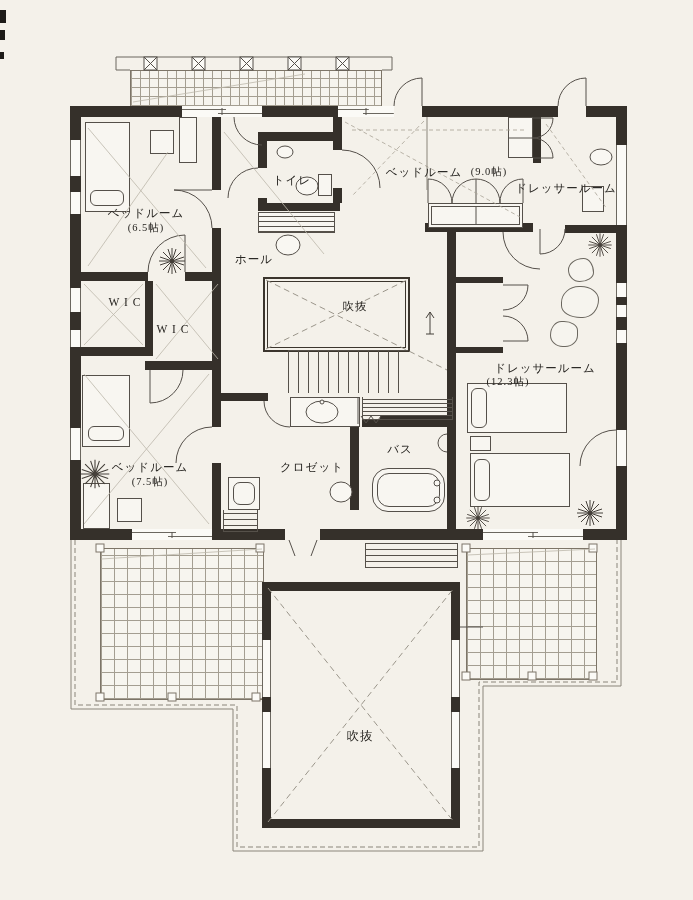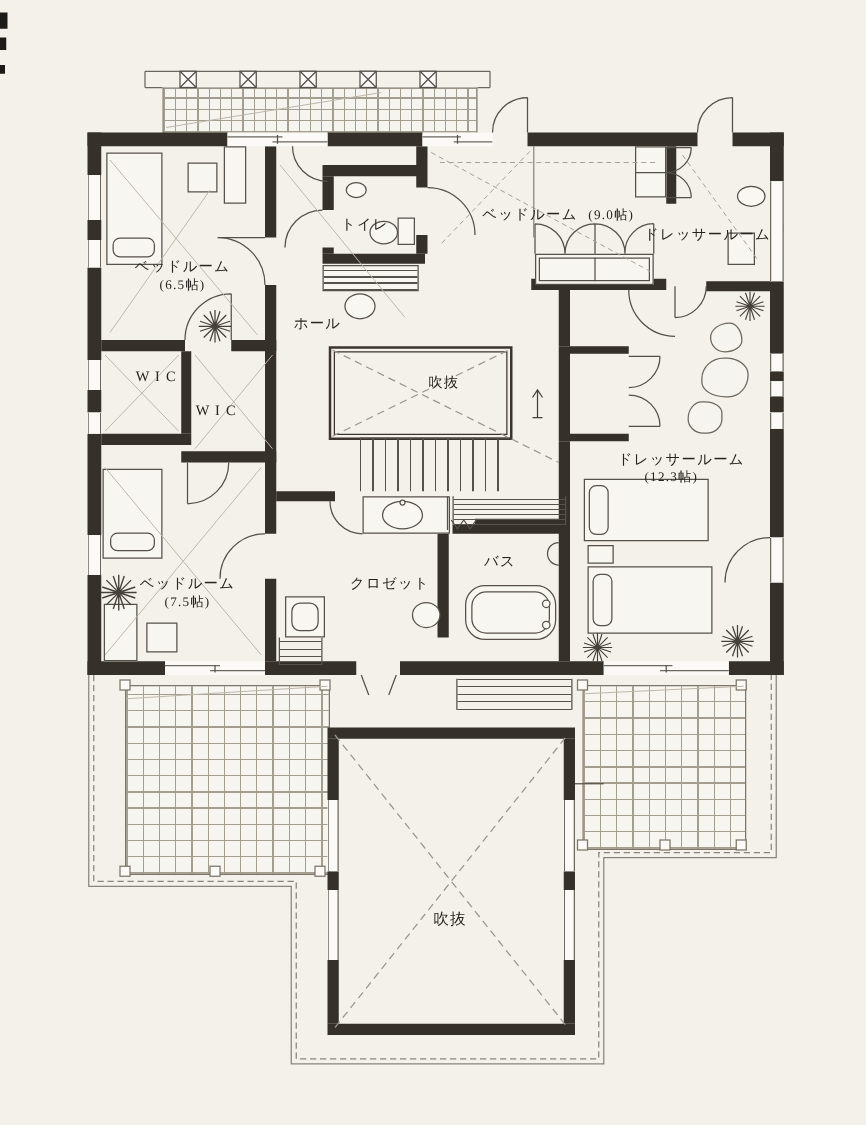--- a/index.html
+++ b/index.html
@@ -284,20 +284,20 @@
   <span class="label small" style="left:146px;top:228px">(6.5帖)</span>
   <span class="label" style="left:292px;top:180px">トイレ</span>
   <span class="label" style="left:424px;top:172px">ベッドルーム</span>
   <span class="label small" style="left:489px;top:172px">(9.0帖)</span>
   <span class="label" style="left:566px;top:188px">ドレッサールーム</span>
   <span class="label" style="left:254px;top:259px">ホール</span>
   <span class="label" style="left:355px;top:306px">吹抜</span>
   <span class="label" style="left:125px;top:302px">W I C</span>
   <span class="label" style="left:173px;top:329px">W I C</span>
   <span class="label" style="left:545px;top:368px">ドレッサールーム</span>
-  <span class="label small" style="left:537px;top:382px">(12.3帖)</span>
+  <span class="label small" style="left:508px;top:382px">(12.3帖)</span>
   <span class="label" style="left:150px;top:467px">ベッドルーム</span>
   <span class="label small" style="left:150px;top:482px">(7.5帖)</span>
   <span class="label" style="left:312px;top:467px">クロゼット</span>
   <span class="label" style="left:400px;top:449px">バス</span>
   <span class="label big" style="left:360px;top:736px">吹抜</span>
 
 </div>
 
 </body></html>

